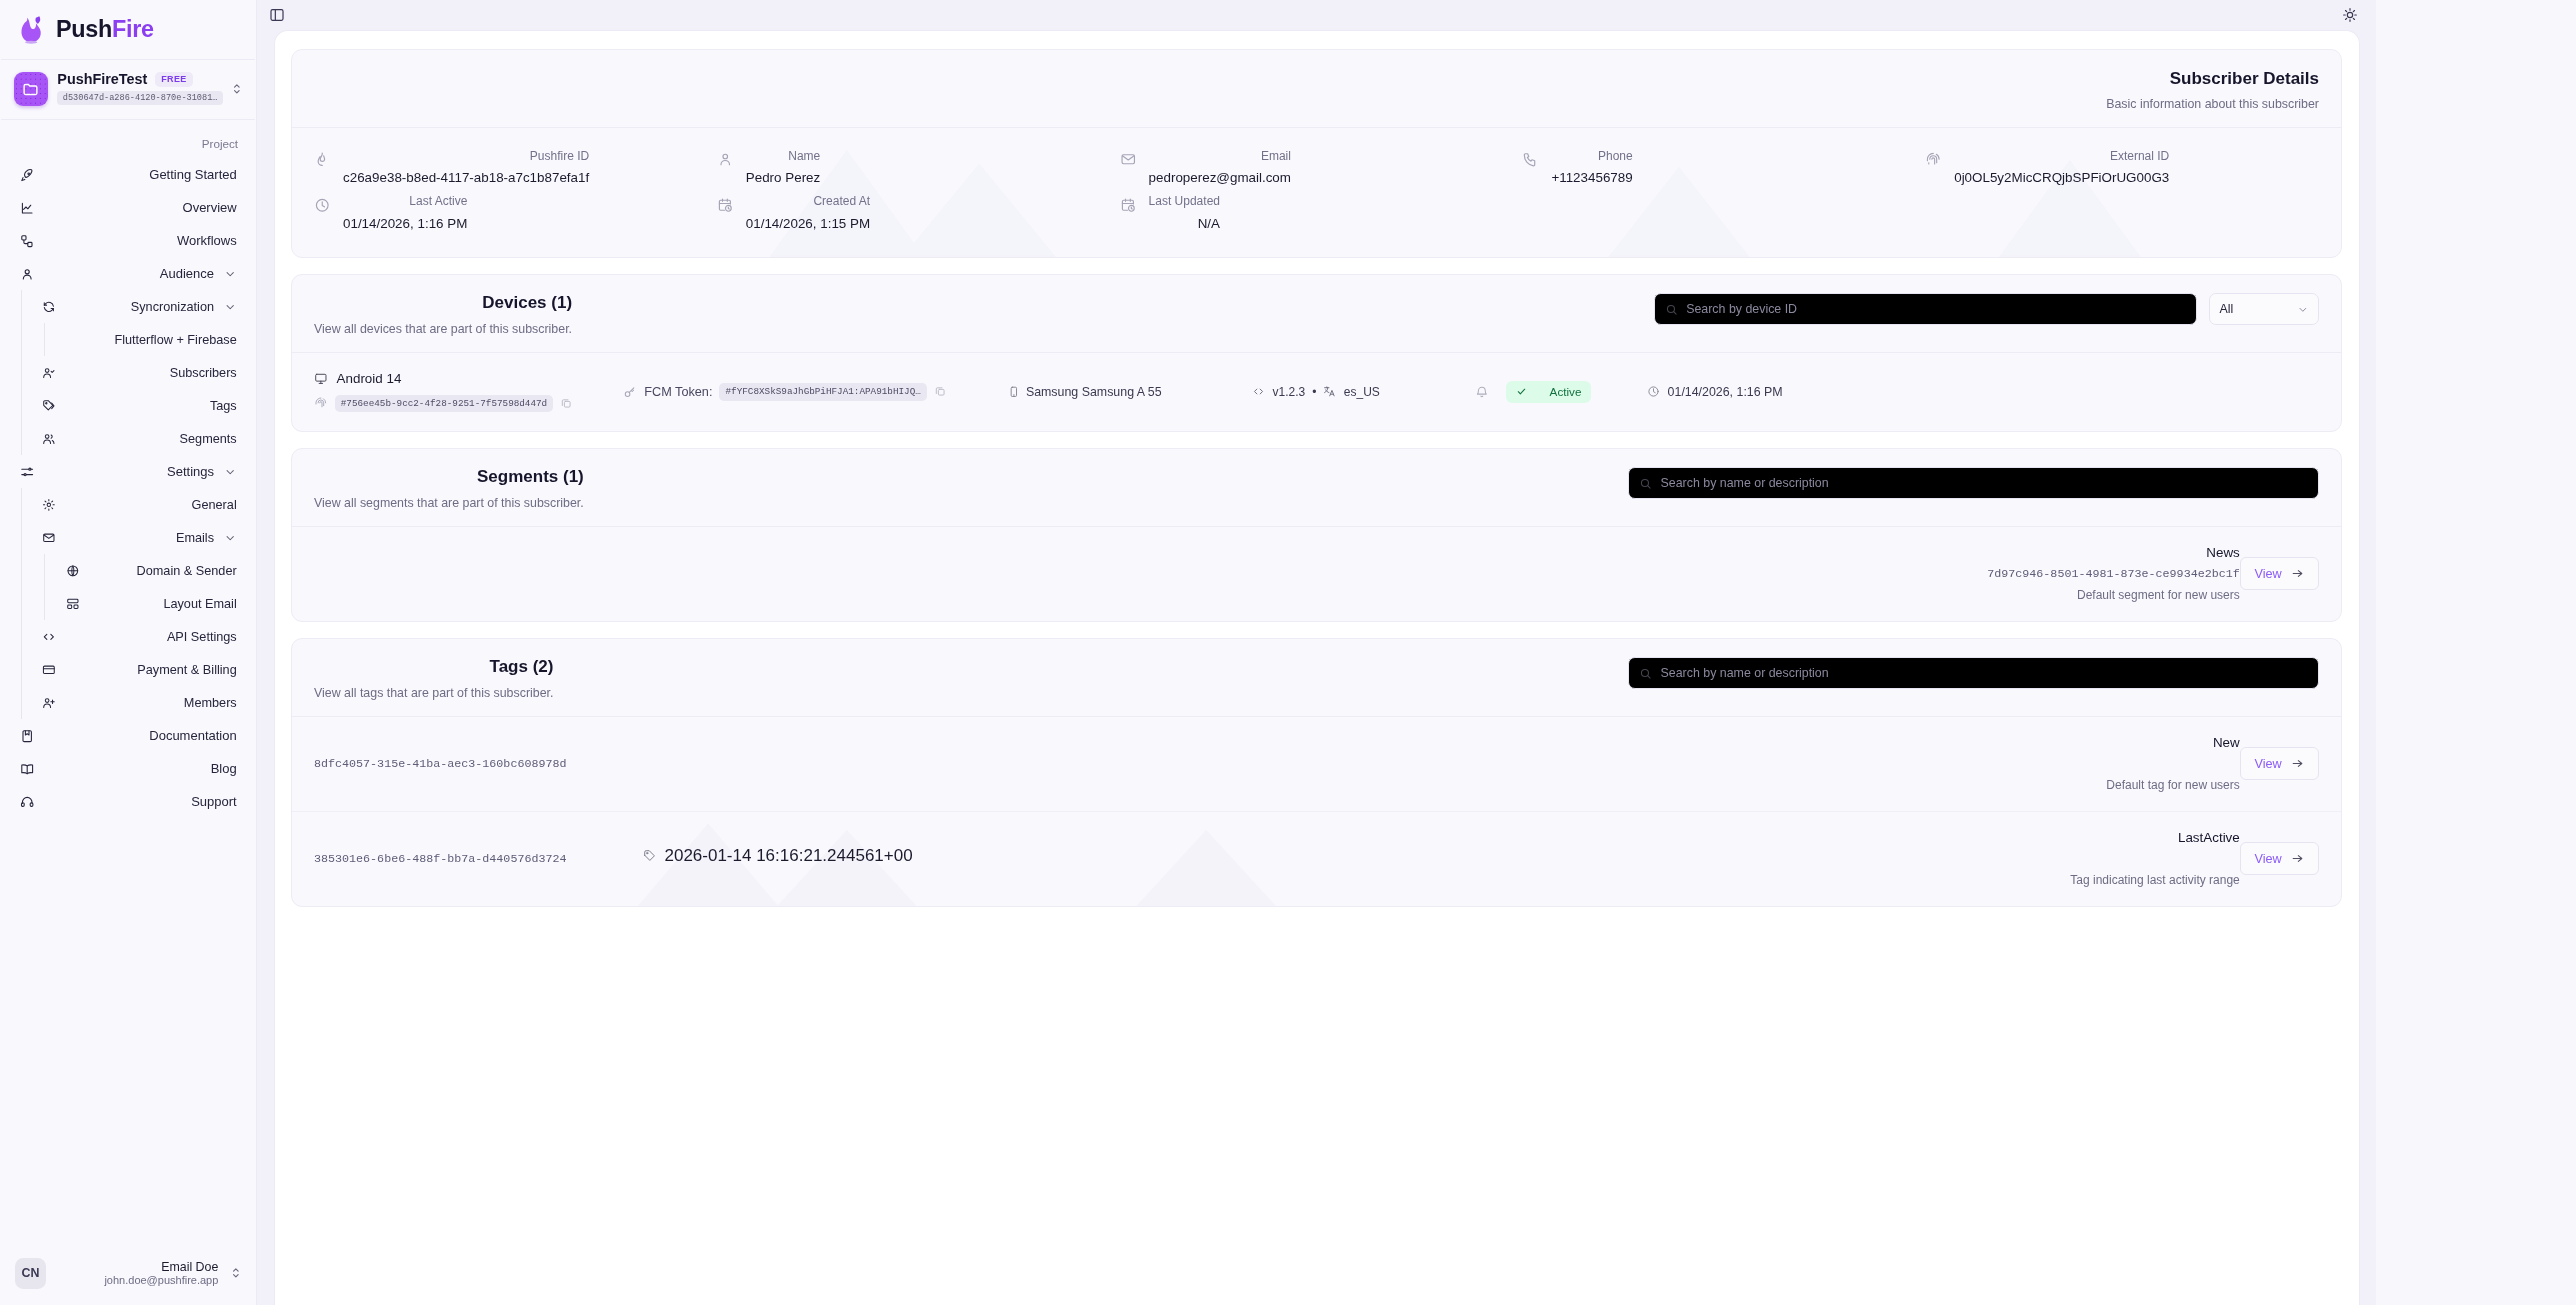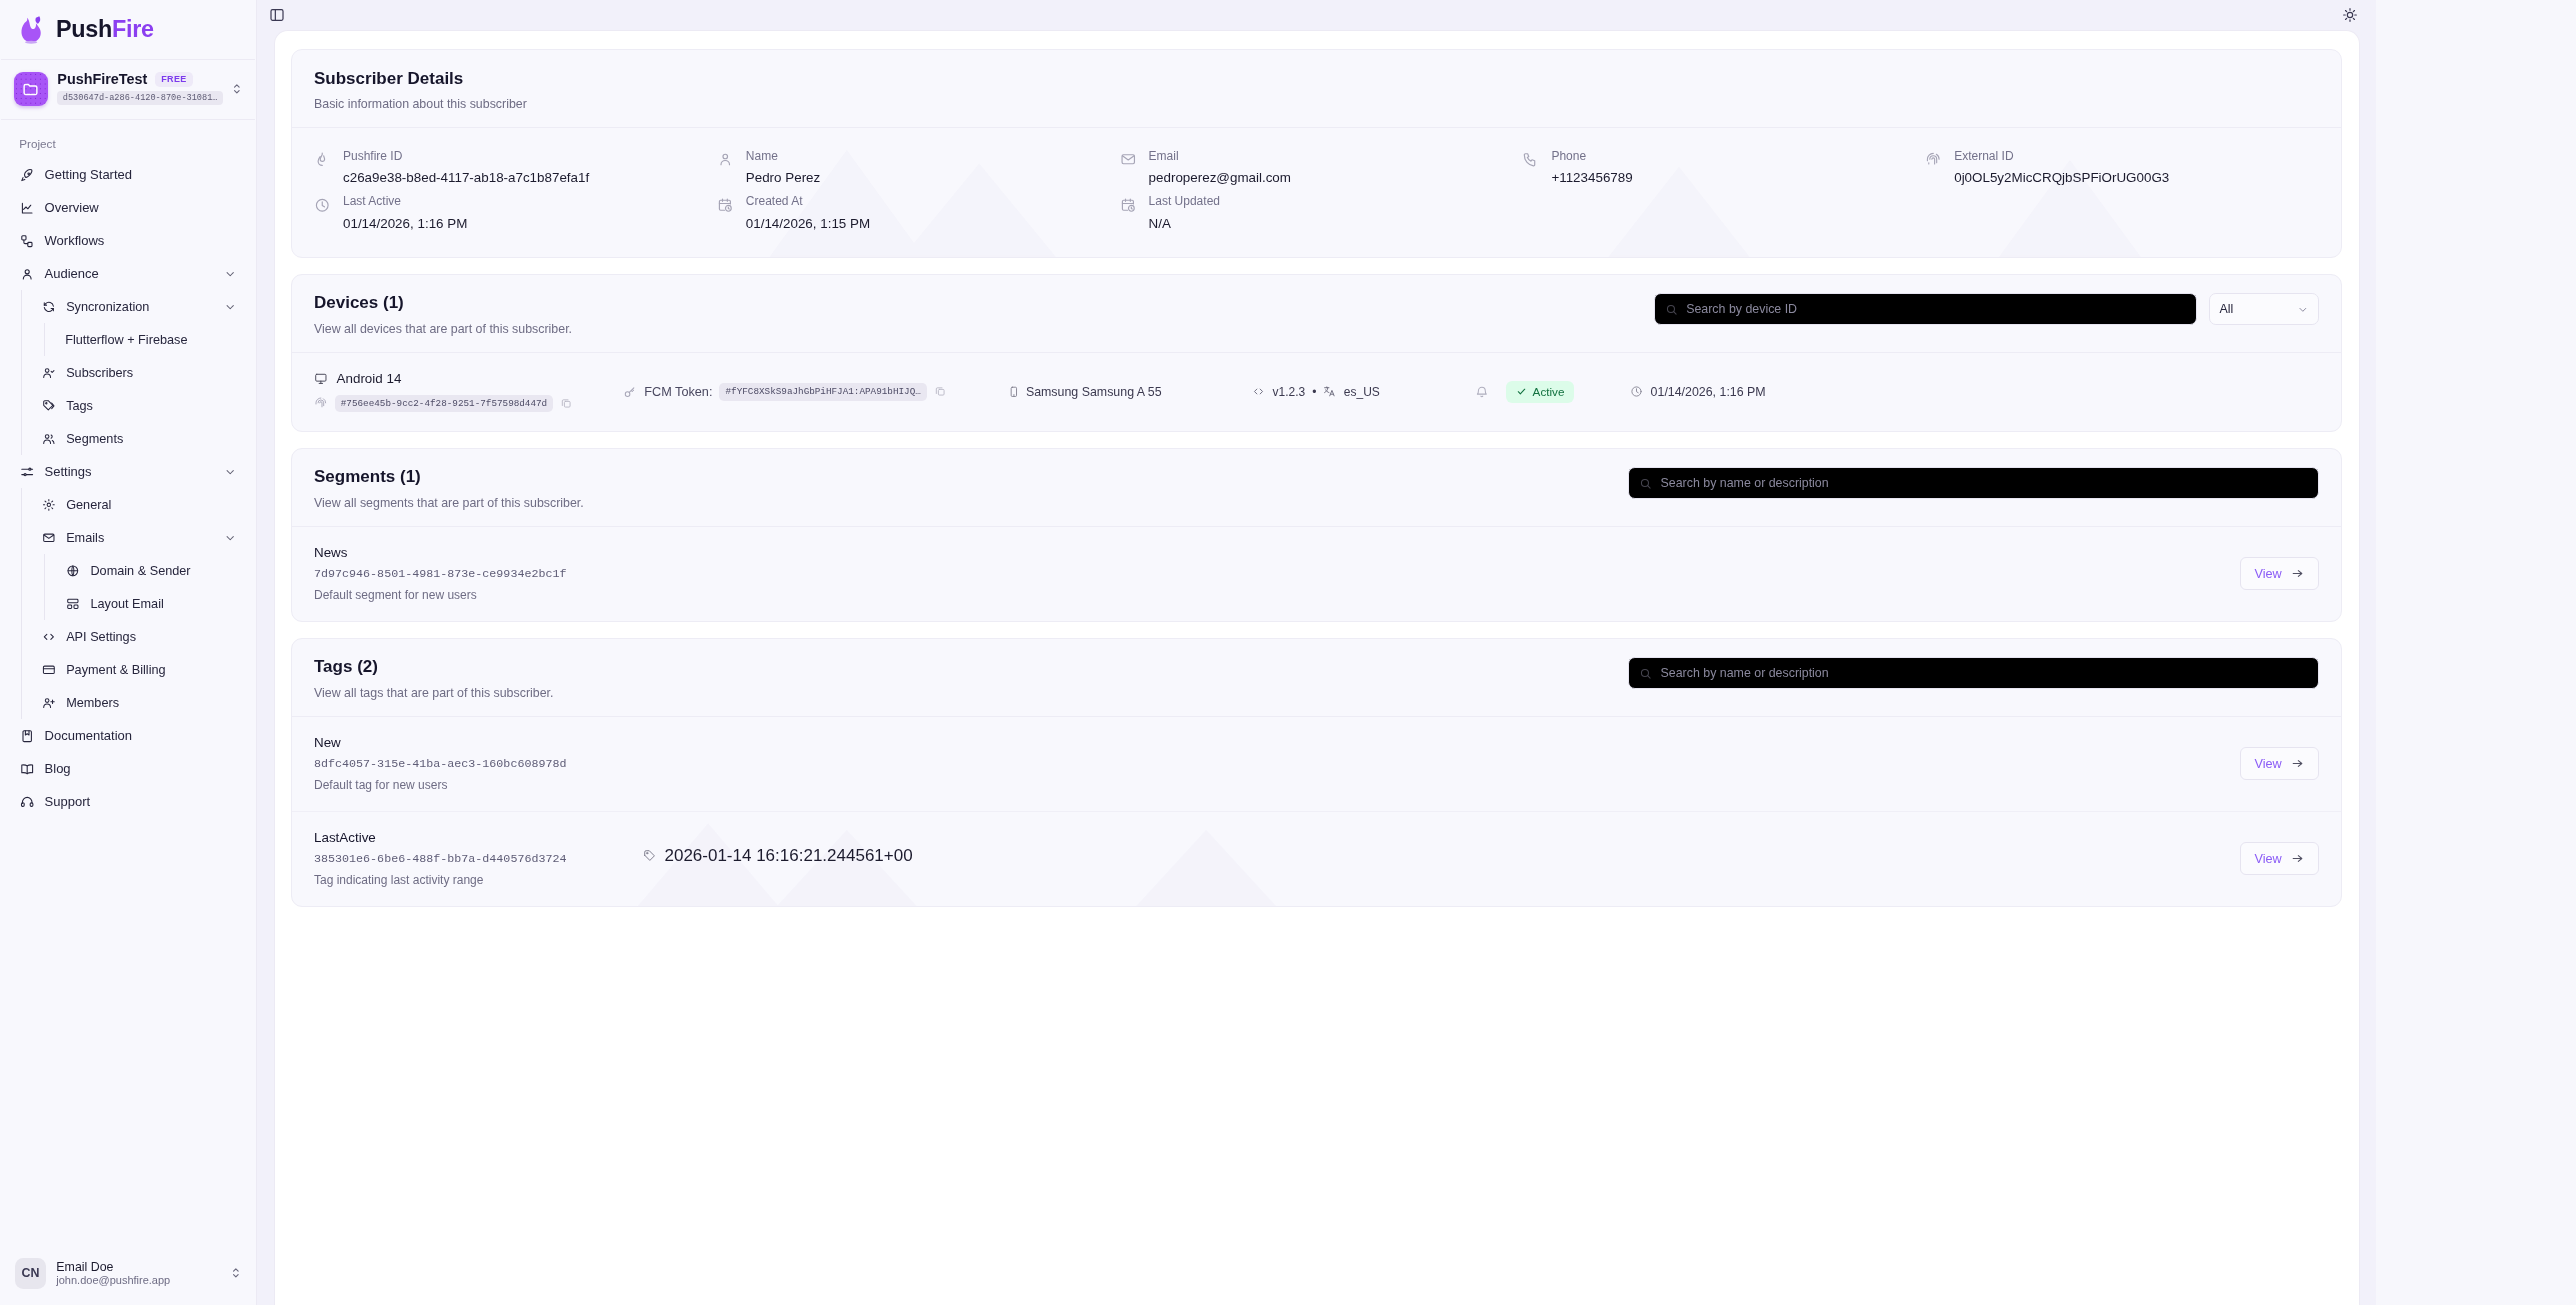--- a/index.html
+++ b/index.html
@@ -3,21 +3,21 @@
 <meta charset="utf-8">
 <style>
   * { box-sizing: border-box; margin: 0; padding: 0; }
   html, body {
     width: 2576px; height: 1306px;
     background: #f7f7fc;
     font-family: "Liberation Sans", sans-serif;
     color: #1c1b2e;
     overflow: hidden;
   }
-  .app { display: flex; width: 2376px; height: 1306px; }
+  .app { display: flex; width: 2376px; height: 1306px; text-align: right; }
 
   
   .sidebar {
     width: 257px; height: 1306px;
     background: #f8f8fd;
     display: flex; flex-direction: column;
     flex: 0 0 257px;
     border-right: 0.7px solid #eceaf4;
   }
   .sb-logo-row {
@@ -166,21 +166,21 @@
   .fcm .ico { width: 14.4px; height: 14.4px; flex: 0 0 14.4px; opacity: .6; }
   .fcm .lbl { font-size: 12.7px; color: #4a4860; white-space: nowrap; }
   .fcm .tok { max-width: 220px; overflow: hidden; text-overflow: ellipsis; }
   .dev-model { display: flex; align-items: center; gap: 5.5px; width: 244px; flex: 0 0 244px; font-size: 12.4px; color: #3b394f; }
   .dev-model .ico { width: 12.4px; height: 12.4px; flex: 0 0 12.4px; opacity: .7; }
   .dev-ver { display: flex; align-items: center; gap: 6.9px; width: 206px; flex: 0 0 206px; font-size: 12px; color: #3b394f; }
   .dev-ver .ico { width: 13.7px; height: 13.7px; flex: 0 0 13.7px; opacity: .72; }
   .dev-bell { width: 48px; flex: 0 0 48px; display: flex; justify-content: center; }
   .dev-bell .ico { width: 14.4px; height: 14.4px; opacity: .55; }
   .pill-active {
-    display: inline-flex; align-items: center; gap: 6px;
+    display: inline-flex; align-items: center; gap: 23px;
     background: #dcfce9; color: #11713f; border-radius: 6.2px;
     padding: 4.8px 9.6px; font-size: 11.7px; white-space: nowrap;
   }
   .dev-time { display: flex; align-items: center; gap: 6.9px; margin-left: 56px; font-size: 12.4px; color: #3b394f; white-space: nowrap; }
   .dev-time .ico { width: 13.7px; height: 13.7px; flex: 0 0 13.7px; opacity: .6; }
 
   
   .item-main { flex: 1 1 auto; min-width: 0; }
   .item-name { font-size: 13.4px; color: #16152b; }
   .item-id {

